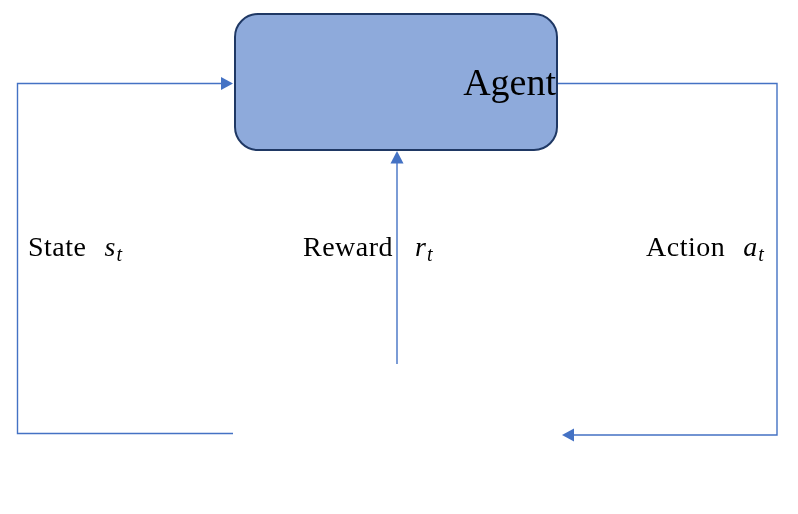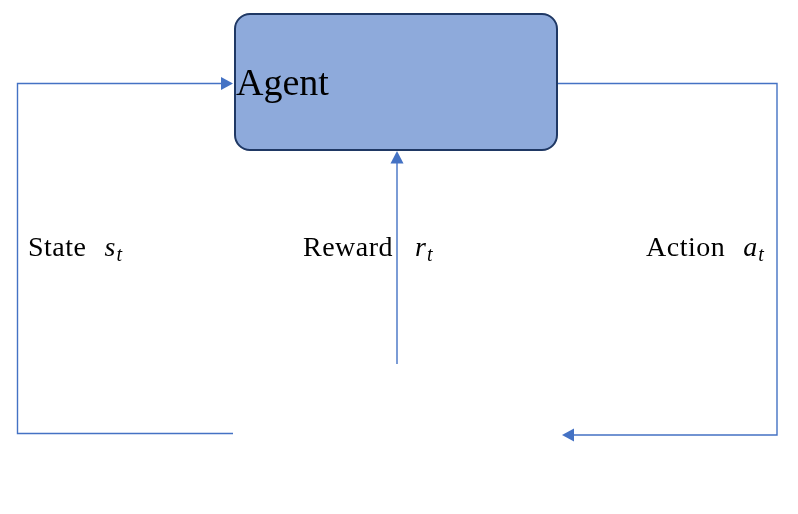--- a/index.html
+++ b/index.html
@@ -8,22 +8,22 @@
     --arrow:#4472C4; --text:#000000; --background:#FFFFFF;
   }
   * { margin:0; padding:0; box-sizing:border-box; }
   body { font-family:"Liberation Serif", serif; background:#fff; }
   .canvas {
     position:relative; width:798px; height:514px;
     background:var(--background); overflow:hidden;
   }
   .wires { position:absolute; left:0; top:0; width:798px; height:514px; }
   .node {
-    position:absolute; display:flex; align-items:center; justify-content:flex-start;
-    border-radius:16px; color:var(--text); font-size:38px;
+    position:absolute; display:flex; align-items:center; justify-content:flex-end;
+    border-radius:24px; color:var(--text); font-size:38px;
   }
   .node-agent {
     left:234px; top:13px; width:324px; height:138px;
     background:var(--agent_fill); border:2.5px solid var(--agent_border);
   }
   .node-env {
     left:233px; top:365px; width:327px; height:138px;
     background:var(--env_fill); border:2.5px solid var(--env_border);
   }
   .edge-label {

